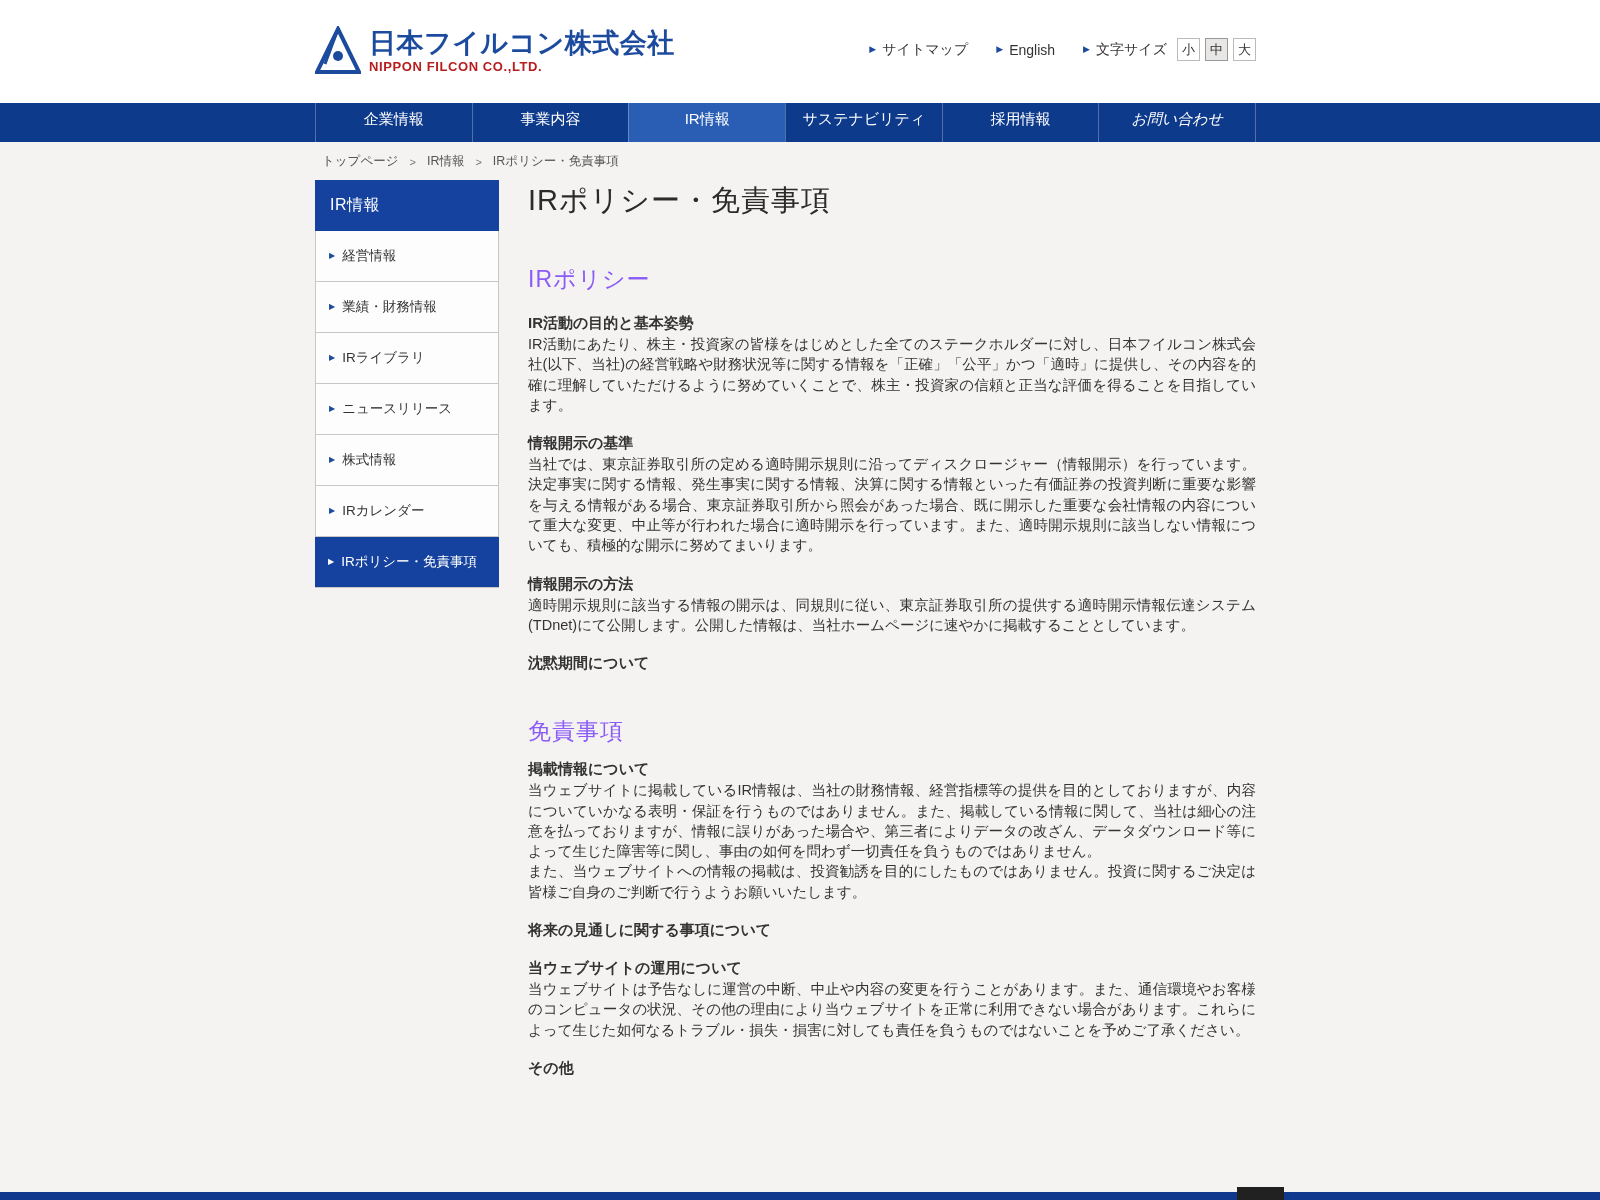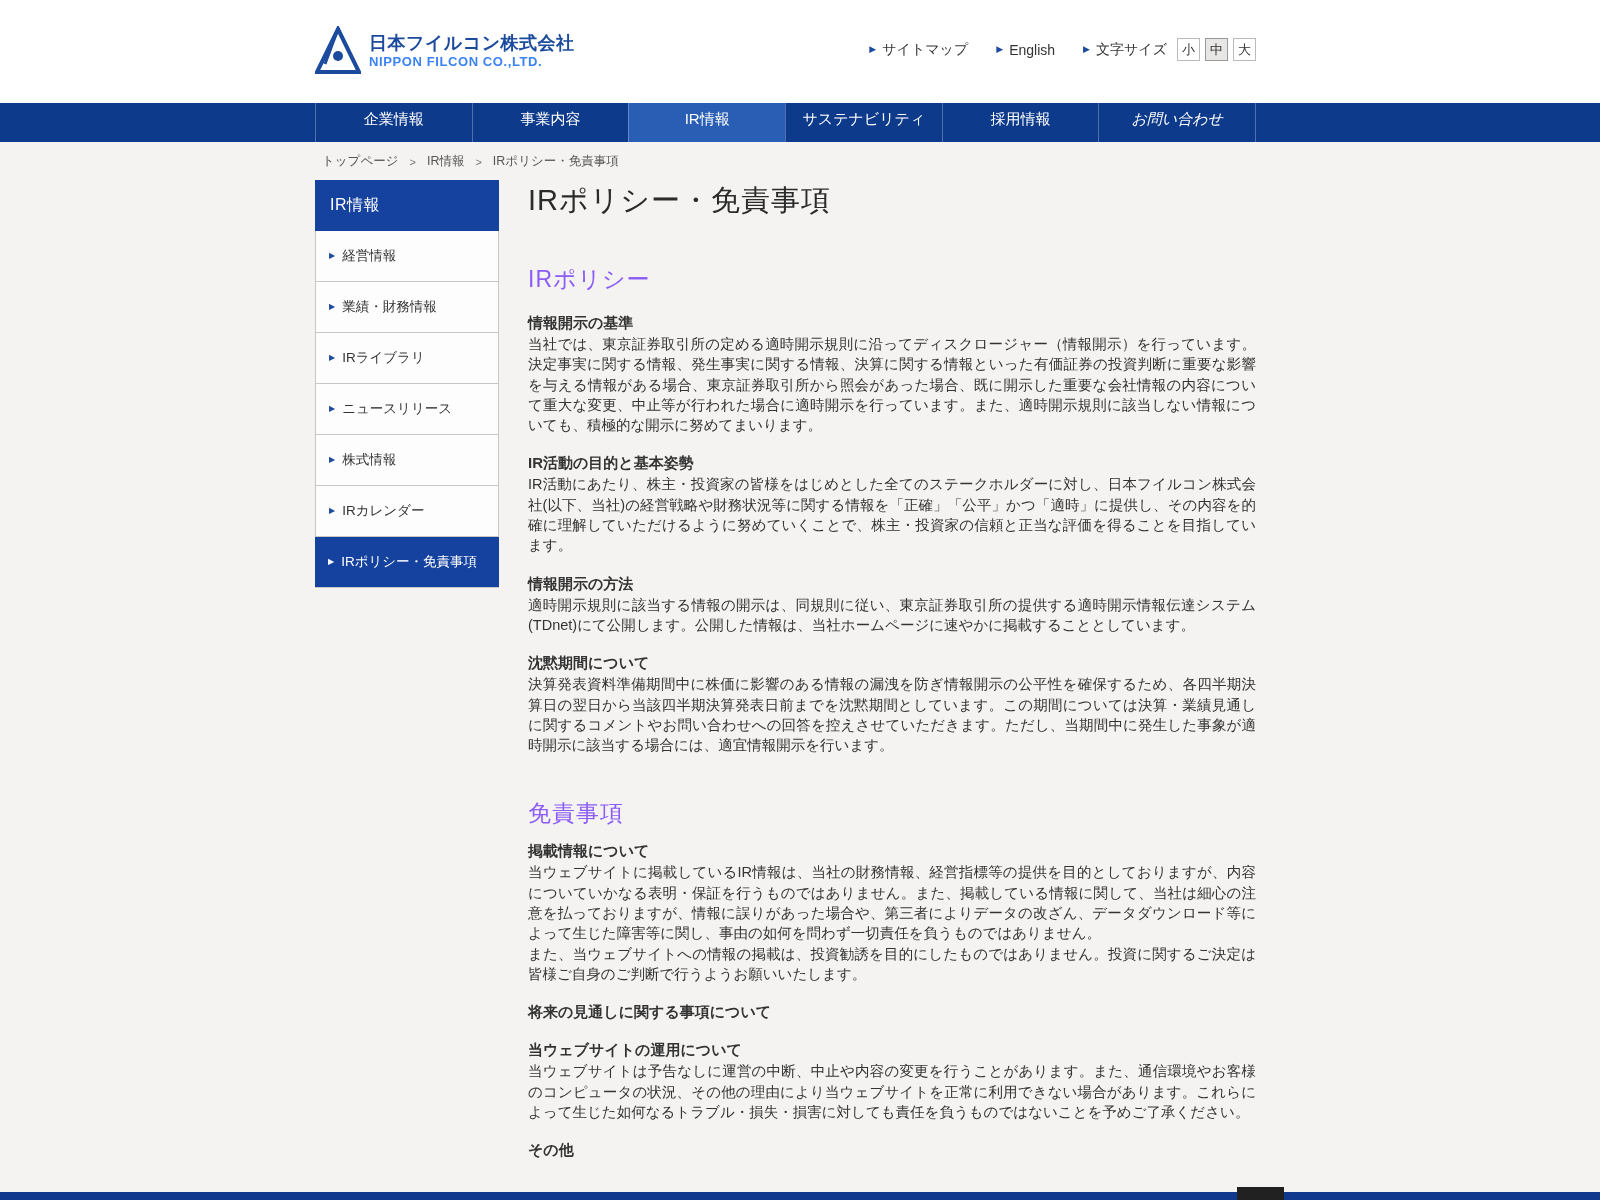--- a/index.html
+++ b/index.html
@@ -13,24 +13,24 @@
   }
   
   .header { background:#fff; height:103px; }
   .header-inner {
     margin-left:315px; width:941px; height:100%;
     display:flex; align-items:center; justify-content:space-between;
   }
   .logo { display:flex; align-items:center; cursor:pointer; }
   .logo-mark { width:46px; height:52px; margin-right:8px; }
   .logo-text .jp {
-    font-size:18px; font-weight:bold; color:#1c4b9e; letter-spacing:0.5px; line-height:1.05;
+    font-size:27px; font-weight:bold; color:#1c4b9e; letter-spacing:0.5px; line-height:1.05;
   }
   .logo-text .en {
-    font-size:13px; font-weight:bold; color:#3b82f6; letter-spacing:0.6px; margin-top:2px;
+    font-size:13px; font-weight:bold; color:#b91c1c; letter-spacing:0.6px; margin-top:2px;
   }
   .utility { display:flex; align-items:center; gap:28px; font-size:14px; color:#333; padding-bottom:4px; }
   .util-link { display:flex; align-items:center; gap:6px; cursor:pointer; }
   .tri { color:#1c4b9e; font-size:9px; line-height:1; }
   .fs-group { display:flex; align-items:center; gap:6px; }
   .fs-btns { display:flex; gap:5px; margin-left:4px; }
   .fs-btn {
     display:inline-block; width:23px; height:23px; line-height:21px; text-align:center;
     border:1px solid #bbb; background:#fff; font-size:13px; cursor:pointer;
   }
@@ -178,34 +178,33 @@
       </div>
     </div>
   </div>
 
   <div class="main">
     <h1 class="page-title">IRポリシー・免責事項</h1>
 
     <h2 class="section-heading">IRポリシー</h2>
 
     <div class="block">
+      <div class="block-sub">IR活動の目的と基本姿勢</div>
+      <div class="block-text">IR活動にあたり、株主・投資家の皆様をはじめとした全てのステークホルダーに対し、日本フイルコン株式会社(以下、当社)の経営戦略や財務状況等に関する情報を「正確」「公平」かつ「適時」に提供し、その内容を的確に理解していただけるように努めていくことで、株主・投資家の信頼と正当な評価を得ることを目指しています。</div>
+    </div>
+    <div class="block">
       <div class="block-sub">情報開示の基準</div>
       <div class="block-text">当社では、東京証券取引所の定める適時開示規則に沿ってディスクロージャー（情報開示）を行っています。決定事実に関する情報、発生事実に関する情報、決算に関する情報といった有価証券の投資判断に重要な影響を与える情報がある場合、東京証券取引所から照会があった場合、既に開示した重要な会社情報の内容について重大な変更、中止等が行われた場合に適時開示を行っています。また、適時開示規則に該当しない情報についても、積極的な開示に努めてまいります。</div>
     </div>
     <div class="block">
-      <div class="block-sub">IR活動の目的と基本姿勢</div>
-      <div class="block-text">IR活動にあたり、株主・投資家の皆様をはじめとした全てのステークホルダーに対し、日本フイルコン株式会社(以下、当社)の経営戦略や財務状況等に関する情報を「正確」「公平」かつ「適時」に提供し、その内容を的確に理解していただけるように努めていくことで、株主・投資家の信頼と正当な評価を得ることを目指しています。</div>
-    </div>
-    <div class="block">
       <div class="block-sub">情報開示の方法</div>
       <div class="block-text">適時開示規則に該当する情報の開示は、同規則に従い、東京証券取引所の提供する適時開示情報伝達システム(TDnet)にて公開します。公開した情報は、当社ホームページに速やかに掲載することとしています。</div>
     </div>
     <div class="block">
       <div class="block-sub">沈黙期間について</div>
-      <div class="block-text">決算発表資料準備期間中に株価に影響のある情報の漏洩を防ぎ情報開示の公平性を確保するため、各四半期決算日の翌日から当該四半期決算発表日前までを沈黙期間としています。この期間については決算・業績見通しに関するコメントやお問い合わせへの回答を控えさせていただきます。ただし、当期間中に発生した事象が適時開示に該当する場合には、適宜情報開示を行います。</div>
     </div>
 
     <h2 class="section-heading">免責事項</h2>
 
     <div class="block" style="margin-top:12px;">
       <div class="block-sub">掲載情報について</div>
       <div class="block-text">当ウェブサイトに掲載しているIR情報は、当社の財務情報、経営指標等の提供を目的としておりますが、内容についていかなる表明・保証を行うものではありません。また、掲載している情報に関して、当社は細心の注意を払っておりますが、情報に誤りがあった場合や、第三者によりデータの改ざん、データダウンロード等によって生じた障害等に関し、事由の如何を問わず一切責任を負うものではありません。
 また、当ウェブサイトへの情報の掲載は、投資勧誘を目的にしたものではありません。投資に関するご決定は皆様ご自身のご判断で行うようお願いいたします。</div>
     </div>
     <div class="block">

